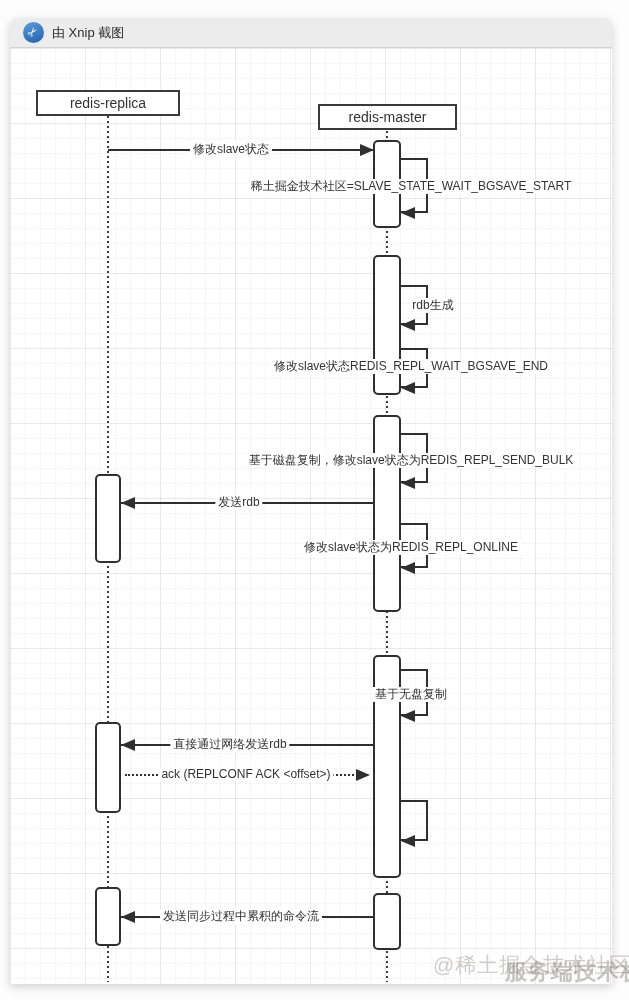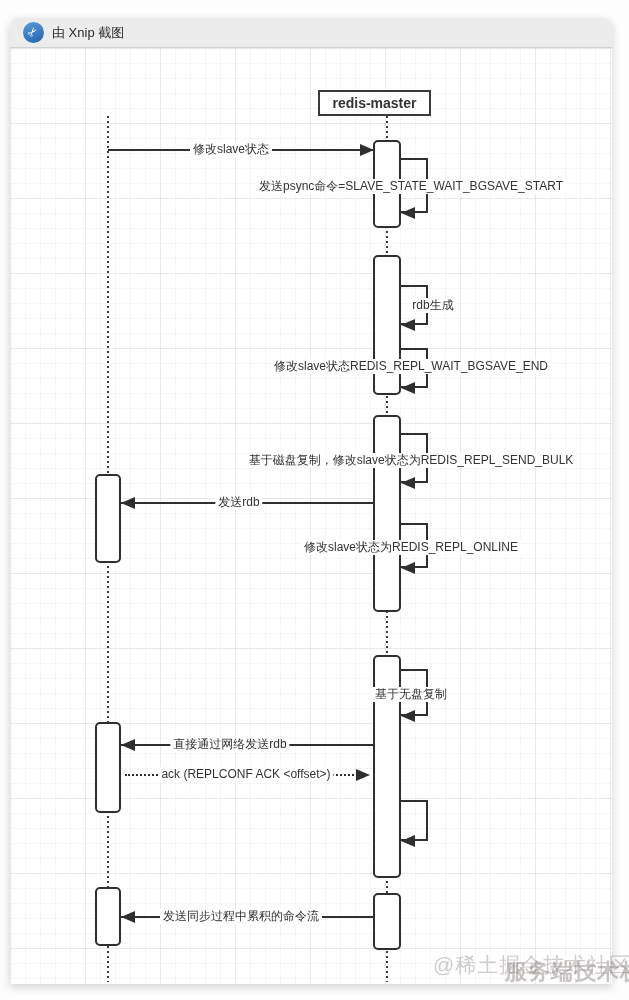--- a/index.html
+++ b/index.html
@@ -86,40 +86,41 @@
   <div class="titlebar">
     <div class="xnip-icon"><span>✂</span></div>
     <div class="titlebar-text">由 Xnip 截图</div>
   </div>
 
   <div class="canvas">
 
     <div class="lifeline" style="left:97px; top:68px; height:866px;"></div>
     <div class="lifeline" style="left:376px; top:68px; height:866px;"></div>
 
-    <div class="participant" style="left:308px; top:42px; width:113px;font-weight:bold;">redis-master</div>
+    <div class="participant" style="left:26px; top:42px; width:144px;">redis-replica</div>
+    <div class="participant" style="left:308px; top:56px; width:139px;">redis-master</div>
 
     <div class="activation act-master" style="top:92px; height:88px;"></div>
     <div class="activation act-master" style="top:207px; height:140px;"></div>
     <div class="activation act-master" style="top:367px; height:197px;"></div>
     <div class="activation act-master" style="top:607px; height:223px;"></div>
     <div class="activation act-master" style="top:845px; height:57px;"></div>
 
     <div class="activation act-replica" style="top:426px; height:89px;"></div>
     <div class="activation act-replica" style="top:674px; height:91px;"></div>
     <div class="activation act-replica" style="top:839px; height:59px;"></div>
 
     <div class="msgline" style="left:98px; top:101px; width:266px;"></div>
     <div class="arrowhead ah-right" style="left:350px; top:96px;"></div>
     <div class="msglabel" style="left:221px; top:94px;">修改slave状态</div>
 
     <div class="selfloop" style="top:110px; height:55px;">
       <div class="arrowhead ah-left"></div>
     </div>
-    <div class="msglabel" style="left:401px; top:131px;">发送psync命令=SLAVE_STATE_WAIT_BGSAVE_START</div>
+    <div class="msglabel" style="left:401px; top:131px;">稀土掘金技术社区=SLAVE_STATE_WAIT_BGSAVE_START</div>
 
     <div class="selfloop" style="top:237px; height:40px;">
       <div class="arrowhead ah-left"></div>
     </div>
     <div class="msglabel" style="left:423px; top:250px;">rdb生成</div>
 
     <div class="selfloop" style="top:300px; height:40px;">
       <div class="arrowhead ah-left"></div>
     </div>
     <div class="msglabel" style="left:401px; top:311px;">修改slave状态REDIS_REPL_WAIT_BGSAVE_END</div>

